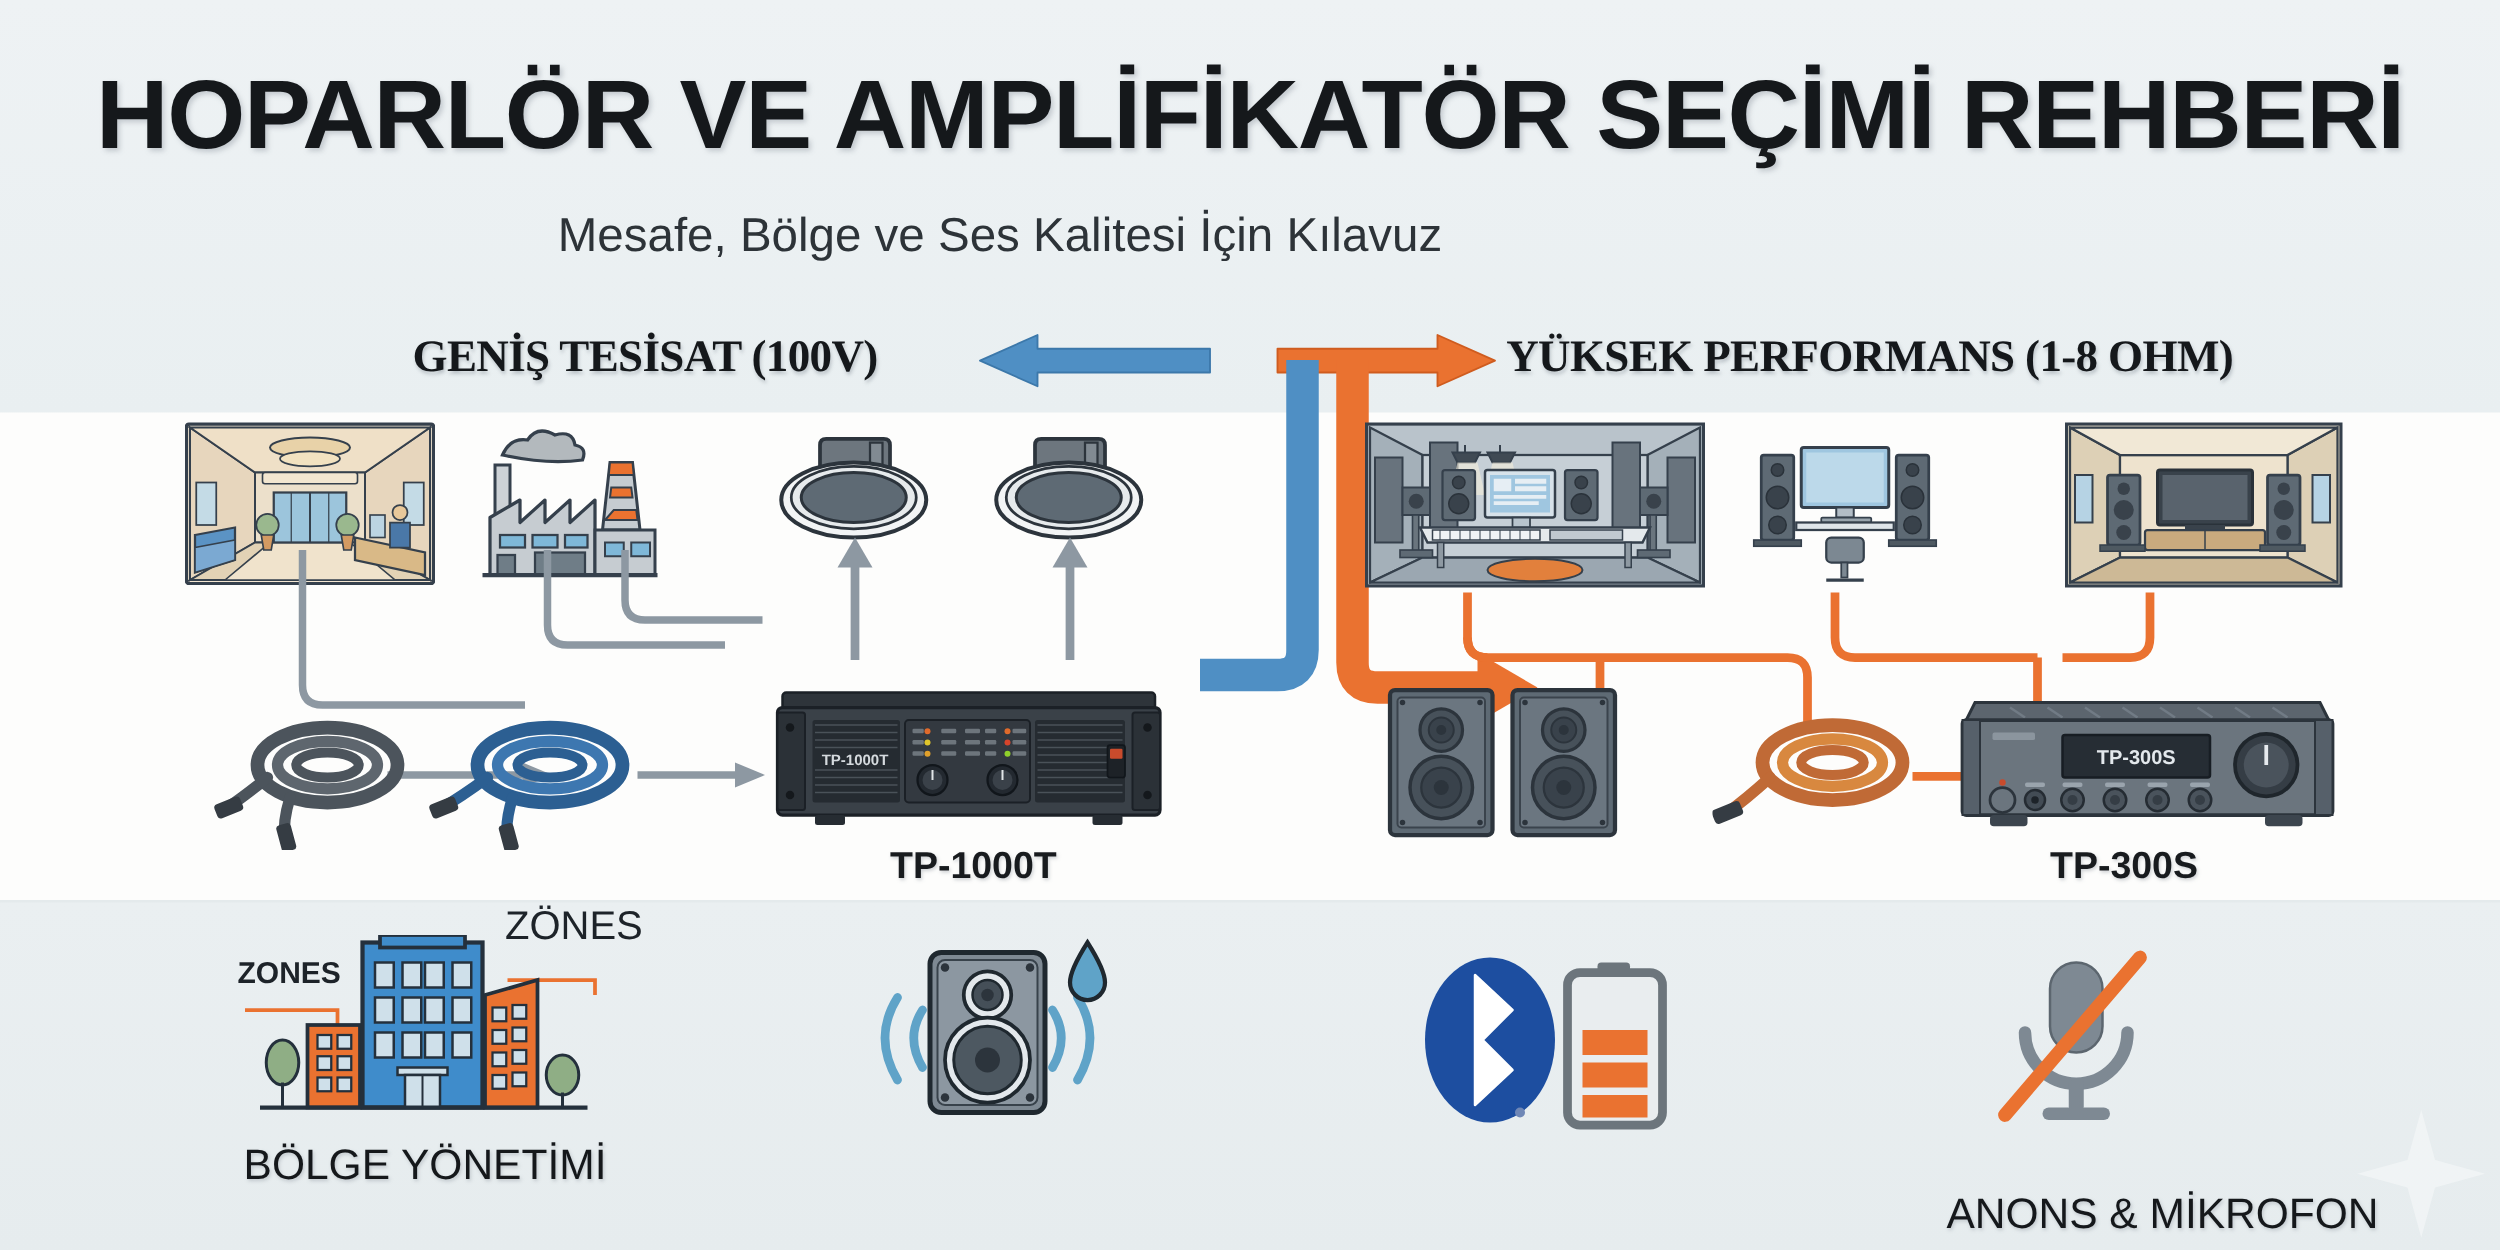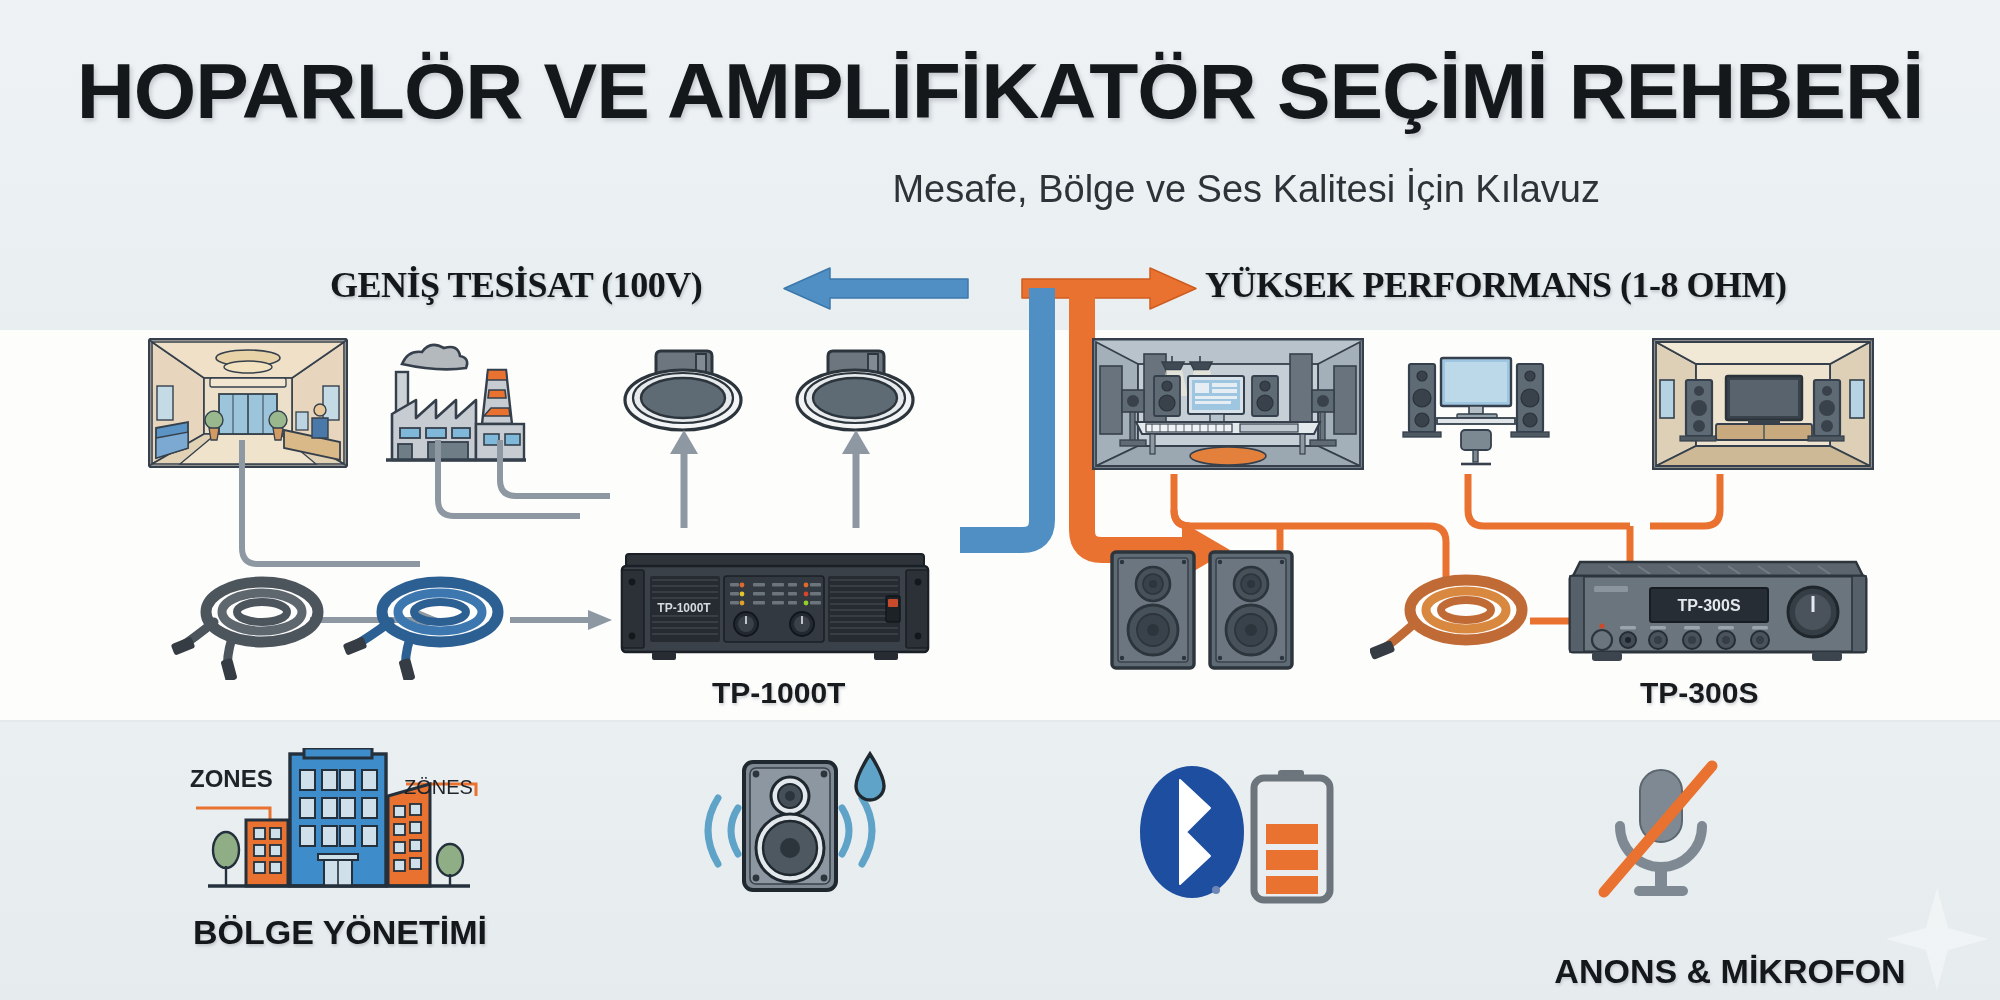--- a/index.html
+++ b/index.html
@@ -41,21 +41,21 @@
     font-size: 78px;
     font-weight: 900;
     letter-spacing: -1px;
     color: #15181b;
     text-shadow: 2px 3px 4px rgba(120,130,140,0.35);
     transform: scaleX(1.03);
     white-space: nowrap;
   }
   .subtitle {
     position: absolute; left: 0; top: 168px; width: 1600px;
-    text-align: right;
+    text-align: center;
     font-size: 38px;
     font-weight: 400;
     color: #2d3338;
     white-space: nowrap;
   }
 
   
   .sec-head {
     position: absolute;
     font-size: 36px;
@@ -80,21 +80,21 @@
     text-shadow: 1px 2px 3px rgba(120,130,140,0.35);
     white-space: nowrap;
   }
   .cap-left  { left: 712px; top: 676px; }
   .cap-right { left: 1640px; top: 676px; }
 
   
   .feat-label {
     position: absolute;
     font-size: 34px;
-    font-weight: 700;
+    font-weight: 400;
     color: #15181b;
     text-shadow: 1px 2px 3px rgba(120,130,140,0.35);
     white-space: nowrap;
     text-align: center;
   }
 
   
   .ill { position: absolute; }
 
   .sparkle {
@@ -601,21 +601,21 @@
         <rect x="232" y="110" width="11" height="11"></rect>
     </g>
 
     <ellipse cx="48" cy="102" rx="13" ry="18" fill="#8fae85" stroke="#24303c" stroke-width="2.4"></ellipse>
     <line x1="48" y1="118" x2="48" y2="138" stroke="#24303c" stroke-width="2.4"></line>
     <ellipse cx="272" cy="112" rx="13" ry="16" fill="#8fae85" stroke="#24303c" stroke-width="2.4"></ellipse>
     <line x1="272" y1="126" x2="272" y2="138" stroke="#24303c" stroke-width="2.4"></line>
     <line x1="30" y1="138" x2="292" y2="138" stroke="#24303c" stroke-width="3.4"></line>
   </svg>
   <div style="position:absolute;left:190px;top:765px;font-size:24px;font-weight:700;color:#1d2329;">ZONES</div>
-  <div style="position:absolute;left:404px;top:776px;font-size:20px;font-weight:400;color:#1d2329;">ZÖNES</div>
+  <div style="position:absolute;left:404px;top:722px;font-size:32px;font-weight:400;color:#1d2329;">ZÖNES</div>
   <div class="feat-label" style="left:0px;top:913px;width:680px;">BÖLGE YÖNETİMİ</div>
 
   <svg class="ill" style="left:690px;top:750px;" width="240" height="150" viewBox="0 0 240 150">
     <g stroke="#5fa3c8" stroke-width="7" fill="none" stroke-linecap="round">
       <path d="M48 58 Q34 80 48 104"></path>
       <path d="M28 48 Q8 80 28 114"></path>
       <path d="M152 58 Q166 80 152 104"></path>
       <path d="M172 48 Q192 80 172 114"></path>
     </g>
     <rect x="54" y="12" width="92" height="128" rx="9" fill="#7e8993" stroke="#1f282f" stroke-width="4"></rect>

